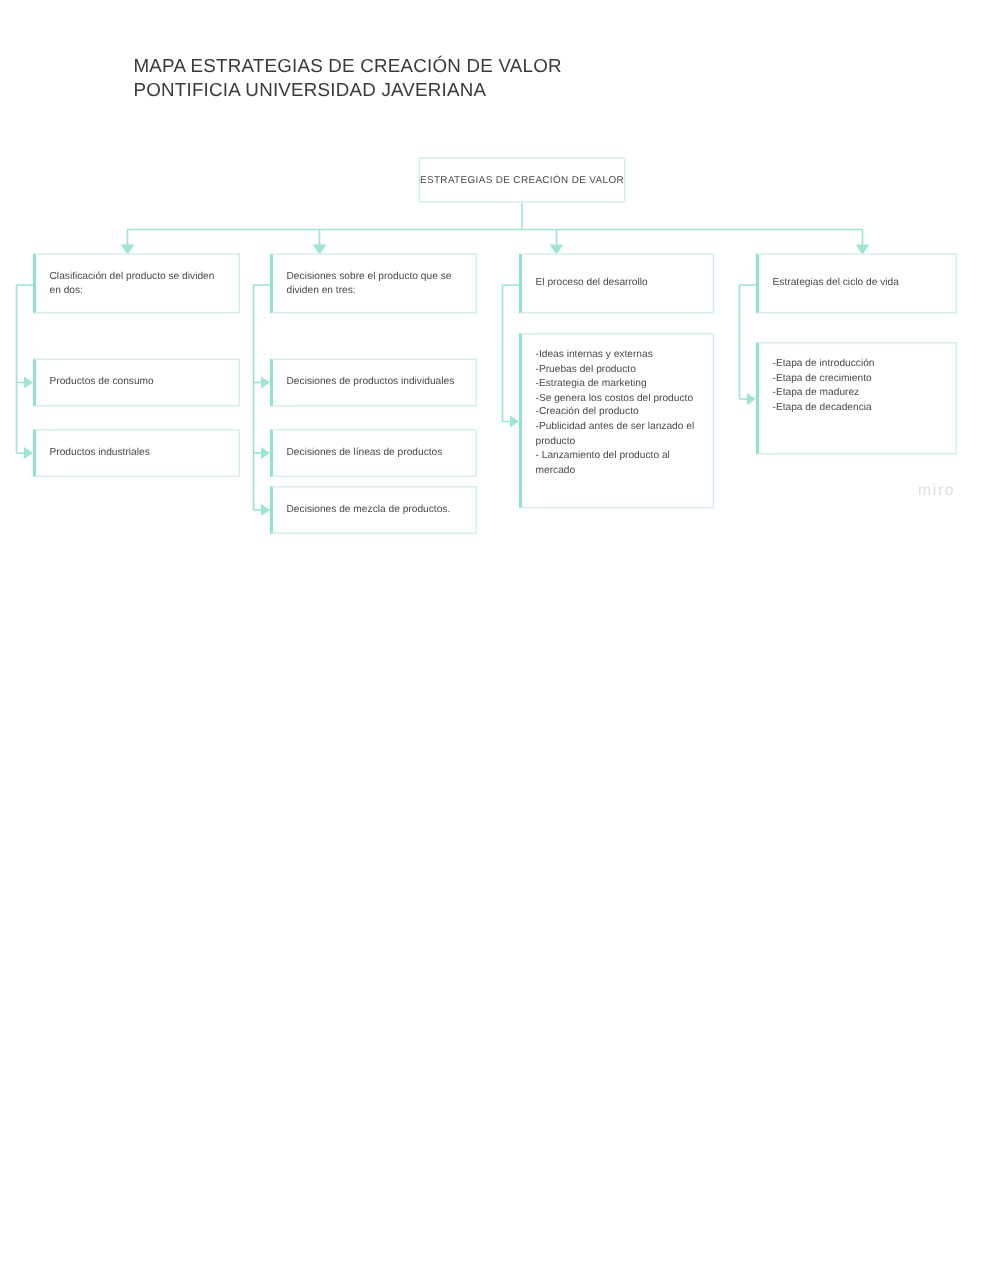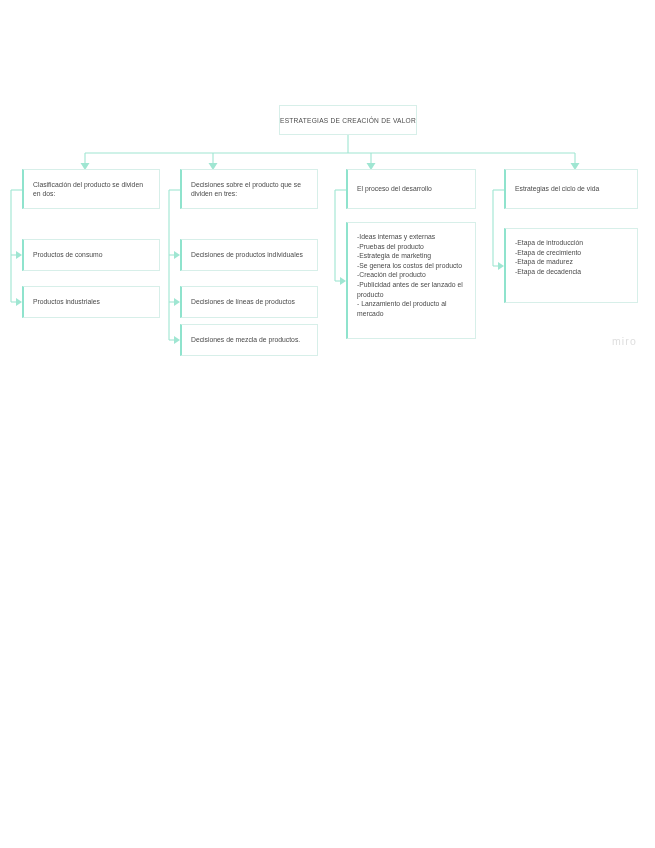--- a/index.html
+++ b/index.html
@@ -119,31 +119,33 @@
   .r-b { top: 286px; height: 32px; }
   .r-c { top: 324px; height: 32px; }
 
   .proc-list { top: 222px; height: 117px; }
   .cycle-list { top: 228px; height: 75px; }
 
   
   .watermark {
     position: absolute;
     left: 612px;
-    top: 335px;
+    top: 321px;
     font-size: 10.5px;
     letter-spacing: 1.1px;
     color: #dedede;
   }
 </style>
 </head>
 <body>
 
 <div id="canvas">
 
+  <div class="doc-title">MAPA ESTRATEGIAS DE CREACIÓN DE VALOR
+PONTIFICIA UNIVERSIDAD JAVERIANA</div>
 
   <svg id="wires" viewBox="0 0 655 848" width="655" height="848">
     <g fill="none" stroke="#9fe6d2" stroke-width="1.1">
 
       <path d="M348,135 L348,153"></path>
 
       <path d="M85,153 L575,153"></path>
 
       <path d="M85,153 L85,164"></path>
       <path d="M213,153 L213,164"></path>

